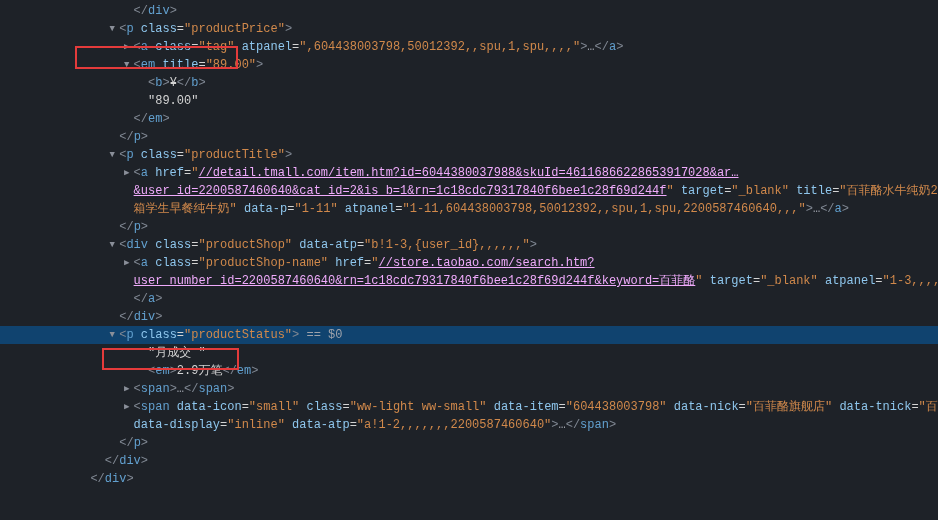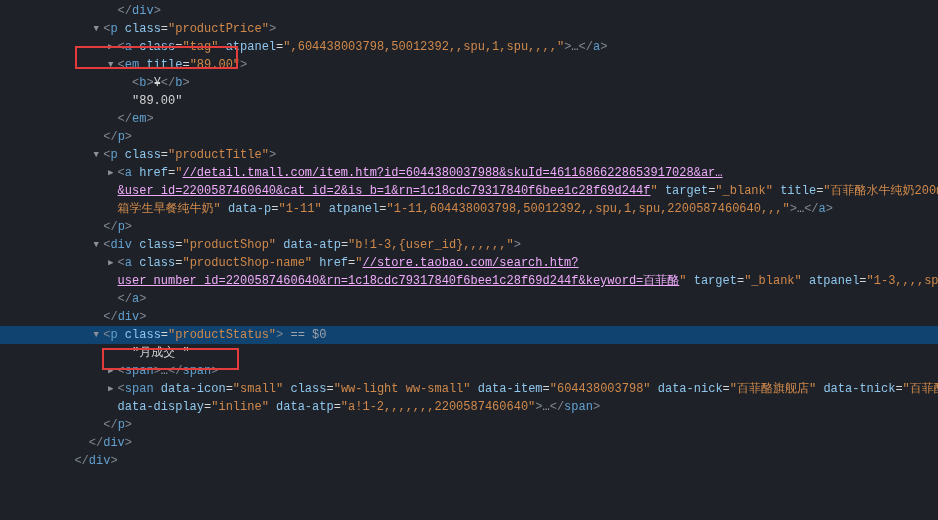--- a/index.html
+++ b/index.html
@@ -15,21 +15,21 @@
     overflow: hidden;
   }
   .code-panel {
     padding-top: 2px;
     padding-bottom: 2px;
   }
   .line {
     white-space: pre;
     position: relative;
     height: 18px;
-    padding-left: 48px;
+    padding-left: 64px;
   }
   .line.highlight {
     background: #10436f;
   }
   .arrow {
     color: #8a8f99;
     display: inline-block;
     width: 10px;
     text-align: center;
     margin-right: 2px;
@@ -72,20 +72,21 @@
     <div class="line"><span>        </span><span class="arrow"> </span><span class="ulink">&amp;user_id=2200587460640&amp;cat_id=2&amp;is_b=1&amp;rn=1c18cdc79317840f6bee1c28f69d244f</span><span class="attr-val">"</span><span class="text-str"> </span><span class="attr-name">target</span><span class="attr-eq">=</span><span class="attr-val">"_blank"</span><span class="text-str"> </span><span class="attr-name">title</span><span class="attr-eq">=</span><span class="attr-val">"百菲酪水牛纯奶200ml*10盒*2提整</span></div>
     <div class="line"><span>        </span><span class="arrow"> </span><span class="attr-val">箱学生早餐纯牛奶"</span><span class="text-str"> </span><span class="attr-name">data-p</span><span class="attr-eq">=</span><span class="attr-val">"1-11"</span><span class="text-str"> </span><span class="attr-name">atpanel</span><span class="attr-eq">=</span><span class="attr-val">"1-11,604438003798,50012392,,spu,1,spu,2200587460640,,,"</span><span class="tag-bracket">&gt;</span><span class="ellipsis">…</span><span class="tag-bracket">&lt;/</span><span class="tag-name">a</span><span class="tag-bracket">&gt;</span></div>
     <div class="line"><span>      </span><span class="arrow"> </span><span class="tag-bracket">&lt;/</span><span class="tag-name">p</span><span class="tag-bracket">&gt;</span></div>
     <div class="line"><span>      </span><span class="arrow">▼</span><span class="tag-bracket">&lt;</span><span class="tag-name">div</span><span class="text-str"> </span><span class="attr-name">class</span><span class="attr-eq">=</span><span class="attr-val">"productShop"</span><span class="text-str"> </span><span class="attr-name">data-atp</span><span class="attr-eq">=</span><span class="attr-val">"b!1-3,{user_id},,,,,,"</span><span class="tag-bracket">&gt;</span></div>
     <div class="line"><span>        </span><span class="arrow">▶</span><span class="tag-bracket">&lt;</span><span class="tag-name">a</span><span class="text-str"> </span><span class="attr-name">class</span><span class="attr-eq">=</span><span class="attr-val">"productShop-name"</span><span class="text-str"> </span><span class="attr-name">href</span><span class="attr-eq">=</span><span class="attr-val">"</span><span class="ulink">//store.taobao.com/search.htm?</span></div>
     <div class="line"><span>        </span><span class="arrow"> </span><span class="ulink">user_number_id=2200587460640&amp;rn=1c18cdc79317840f6bee1c28f69d244f&amp;keyword=百菲酪</span><span class="attr-val">"</span><span class="text-str"> </span><span class="attr-name">target</span><span class="attr-eq">=</span><span class="attr-val">"_blank"</span><span class="text-str"> </span><span class="attr-name">atpanel</span><span class="attr-eq">=</span><span class="attr-val">"1-3,,,,spu,2,spu,"</span></div>
     <div class="line"><span>        </span><span class="arrow"> </span><span class="tag-bracket">&lt;/</span><span class="tag-name">a</span><span class="tag-bracket">&gt;</span></div>
     <div class="line"><span>      </span><span class="arrow"> </span><span class="tag-bracket">&lt;/</span><span class="tag-name">div</span><span class="tag-bracket">&gt;</span></div>
     <div class="line highlight"><span>      </span><span class="arrow">▼</span><span class="tag-bracket">&lt;</span><span class="tag-name">p</span><span class="text-str"> </span><span class="attr-name">class</span><span class="attr-eq">=</span><span class="attr-val">"productStatus"</span><span class="tag-bracket">&gt;</span><span class="dim-info"> == $0</span></div>
     <div class="line"><span>          </span><span class="arrow"> </span><span class="text-str">"月成交 "</span></div>
+    <div class="line"><span>          </span><span class="arrow"> </span><span class="tag-bracket">&lt;</span><span class="tag-name">em</span><span class="tag-bracket">&gt;</span><span class="text-str">2.9万笔</span><span class="tag-bracket">&lt;/</span><span class="tag-name">em</span><span class="tag-bracket">&gt;</span></div>
     <div class="line"><span>        </span><span class="arrow">▶</span><span class="tag-bracket">&lt;</span><span class="tag-name">span</span><span class="tag-bracket">&gt;</span><span class="ellipsis">…</span><span class="tag-bracket">&lt;/</span><span class="tag-name">span</span><span class="tag-bracket">&gt;</span></div>
     <div class="line"><span>        </span><span class="arrow">▶</span><span class="tag-bracket">&lt;</span><span class="tag-name">span</span><span class="text-str"> </span><span class="attr-name">data-icon</span><span class="attr-eq">=</span><span class="attr-val">"small"</span><span class="text-str"> </span><span class="attr-name">class</span><span class="attr-eq">=</span><span class="attr-val">"ww-light ww-small"</span><span class="text-str"> </span><span class="attr-name">data-item</span><span class="attr-eq">=</span><span class="attr-val">"604438003798"</span><span class="text-str"> </span><span class="attr-name">data-nick</span><span class="attr-eq">=</span><span class="attr-val">"百菲酪旗舰店"</span><span class="text-str"> </span><span class="attr-name">data-tnick</span><span class="attr-eq">=</span><span class="attr-val">"百菲酪旗舰店"</span></div>
     <div class="line"><span>        </span><span class="arrow"> </span><span class="attr-name">data-display</span><span class="attr-eq">=</span><span class="attr-val">"inline"</span><span class="text-str"> </span><span class="attr-name">data-atp</span><span class="attr-eq">=</span><span class="attr-val">"a!1-2,,,,,,,2200587460640"</span><span class="tag-bracket">&gt;</span><span class="ellipsis">…</span><span class="tag-bracket">&lt;/</span><span class="tag-name">span</span><span class="tag-bracket">&gt;</span></div>
     <div class="line"><span>      </span><span class="arrow"> </span><span class="tag-bracket">&lt;/</span><span class="tag-name">p</span><span class="tag-bracket">&gt;</span></div>
     <div class="line"><span>    </span><span class="arrow"> </span><span class="tag-bracket">&lt;/</span><span class="tag-name">div</span><span class="tag-bracket">&gt;</span></div>
     <div class="line"><span>  </span><span class="arrow"> </span><span class="tag-bracket">&lt;/</span><span class="tag-name">div</span><span class="tag-bracket">&gt;</span></div>
   </div>
 
 <div id="box1" class="red-box"></div>
 <div id="box2" class="red-box"></div>

